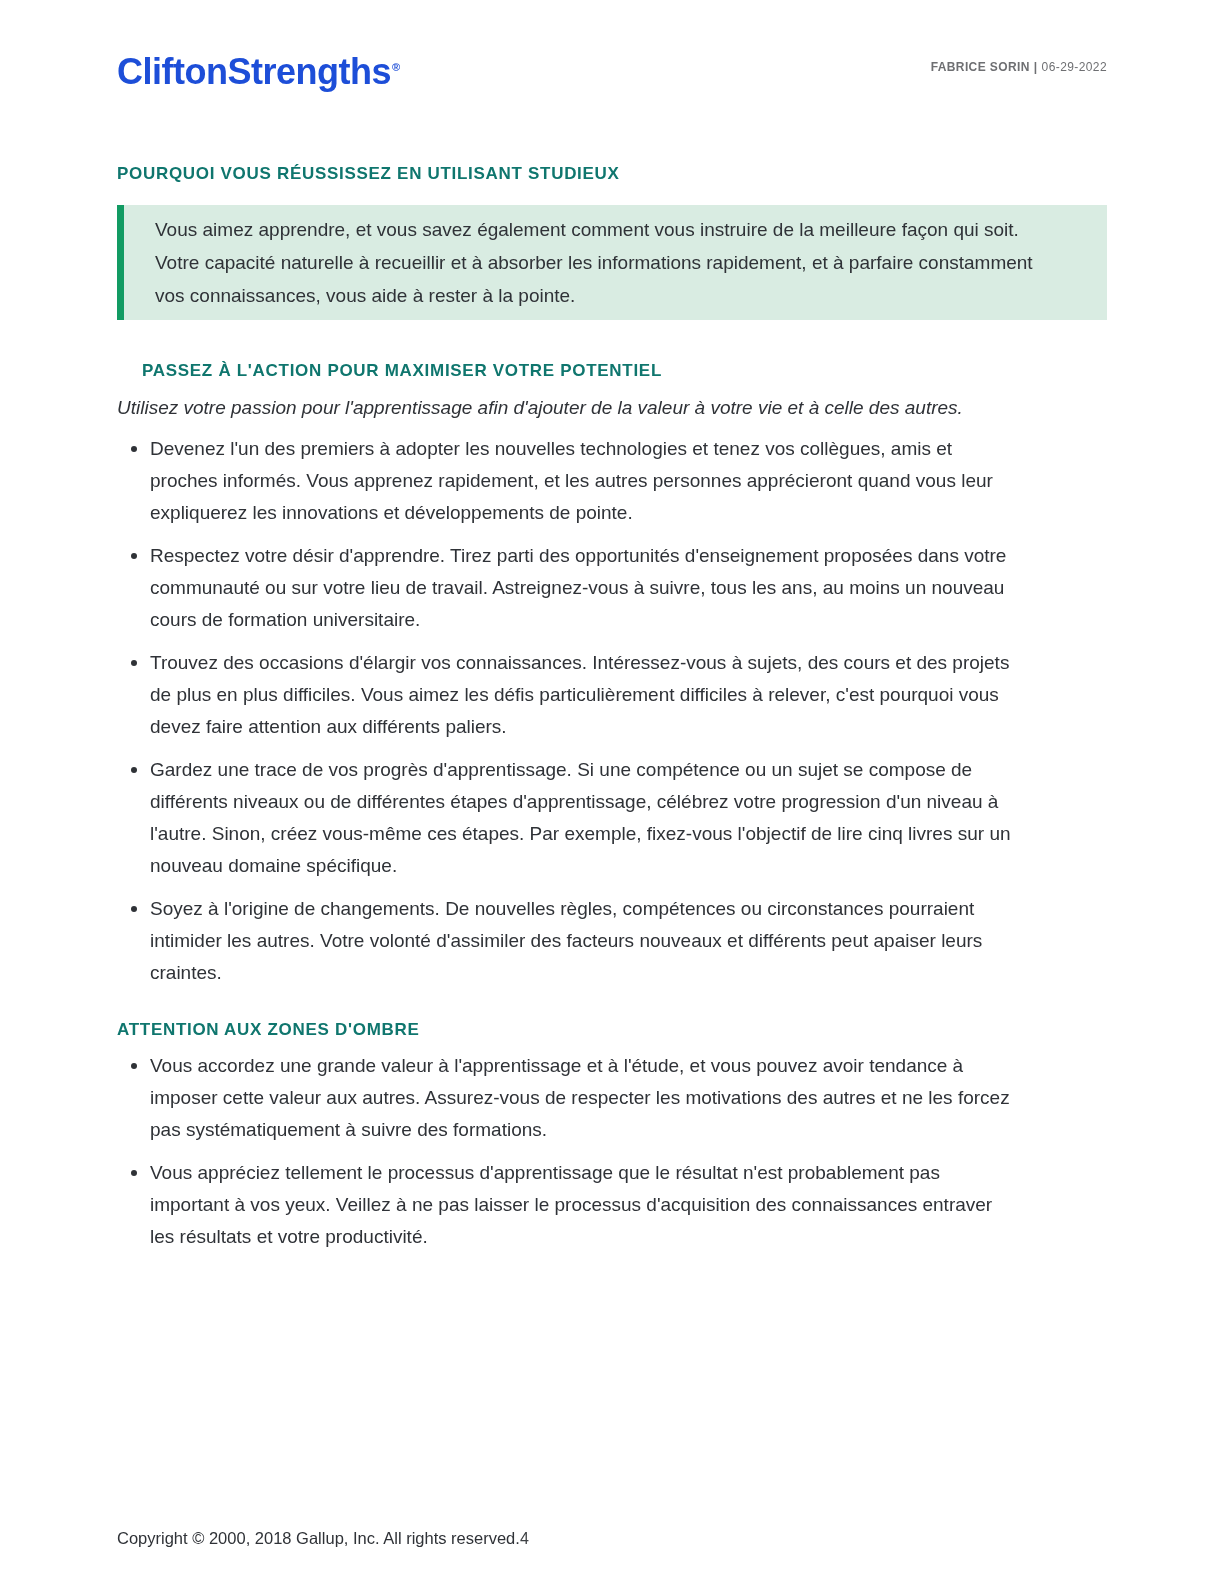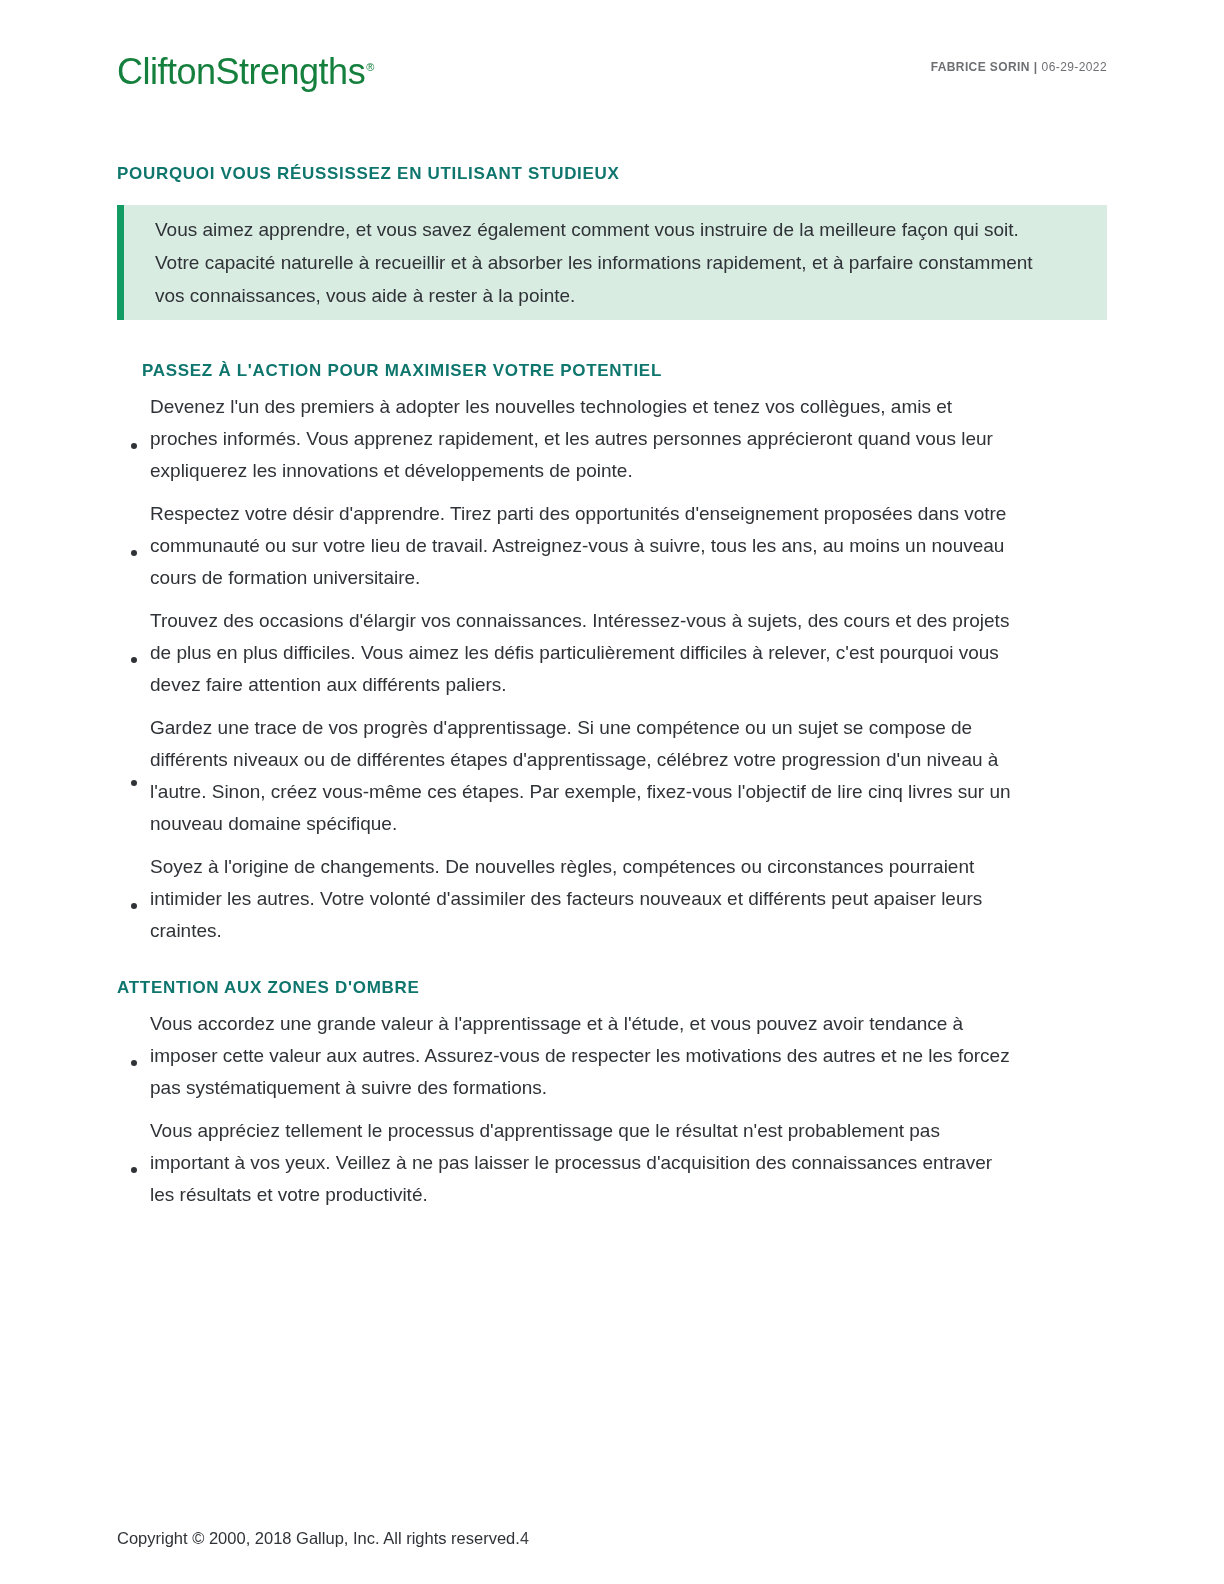--- a/index.html
+++ b/index.html
@@ -19,23 +19,23 @@
 
   
   .header {
     padding-top: 50px;
     display: flex;
     justify-content: space-between;
     align-items: flex-start;
   }
   .logo {
     font-size: 36px;
-    font-weight: 400;
+    font-weight: 700;
     letter-spacing: -0.5px;
-    color: #15803d;
+    color: #1d4ed8;
     line-height: 1.2;
   }
   .logo sup {
     font-size: 11px;
     vertical-align: super;
     margin-left: 1px;
   }
   .header-right {
     margin-top: 10px;
     font-size: 12px;
@@ -86,21 +86,20 @@
     margin-top: 9px;
     padding-left: 14px;
     padding-right: 88px;
   }
   ul.bullets li {
     display: flex;
     gap: 13px;
     margin-bottom: 11px;
     font-size: 19px;
     line-height: 32px;
-    align-items: center;
   }
   ul.bullets li:last-child { margin-bottom: 0; }
   .dot {
     flex: 0 0 auto;
     width: 6px;
     height: 6px;
     border-radius: 50%;
     background: #2f3237;
     margin-top: 13px;
   }
@@ -135,20 +134,21 @@
     </div>
 
     <h2 class="section-heading h-why">POURQUOI VOUS RÉUSSISSEZ EN UTILISANT STUDIEUX</h2>
 
     <div class="callout">
       <span>Vous aimez apprendre, et vous savez également comment vous instruire de la meilleure façon qui soit. Votre capacité naturelle à recueillir et à absorber les informations rapidement, et à parfaire constamment vos connaissances, vous aide à rester à la pointe.</span>
     </div>
 
     <h2 class="section-heading h-action">PASSEZ À L'ACTION POUR MAXIMISER VOTRE POTENTIEL</h2>
 
+    <p class="intro">Utilisez votre passion pour l'apprentissage afin d'ajouter de la valeur à votre vie et à celle des autres.</p>
 
     <ul class="bullets">
       <li>
         <span class="dot"></span>
         <span>Devenez l'un des premiers à adopter les nouvelles technologies et tenez vos collègues, amis et proches informés. Vous apprenez rapidement, et les autres personnes apprécieront quand vous leur expliquerez les innovations et développements de pointe.</span>
       </li>
       <li>
         <span class="dot"></span>
         <span>Respectez votre désir d'apprendre. Tirez parti des opportunités d'enseignement proposées dans votre communauté ou sur votre lieu de travail. Astreignez-vous à suivre, tous les ans, au moins un nouveau cours de formation universitaire.</span>
       </li>

